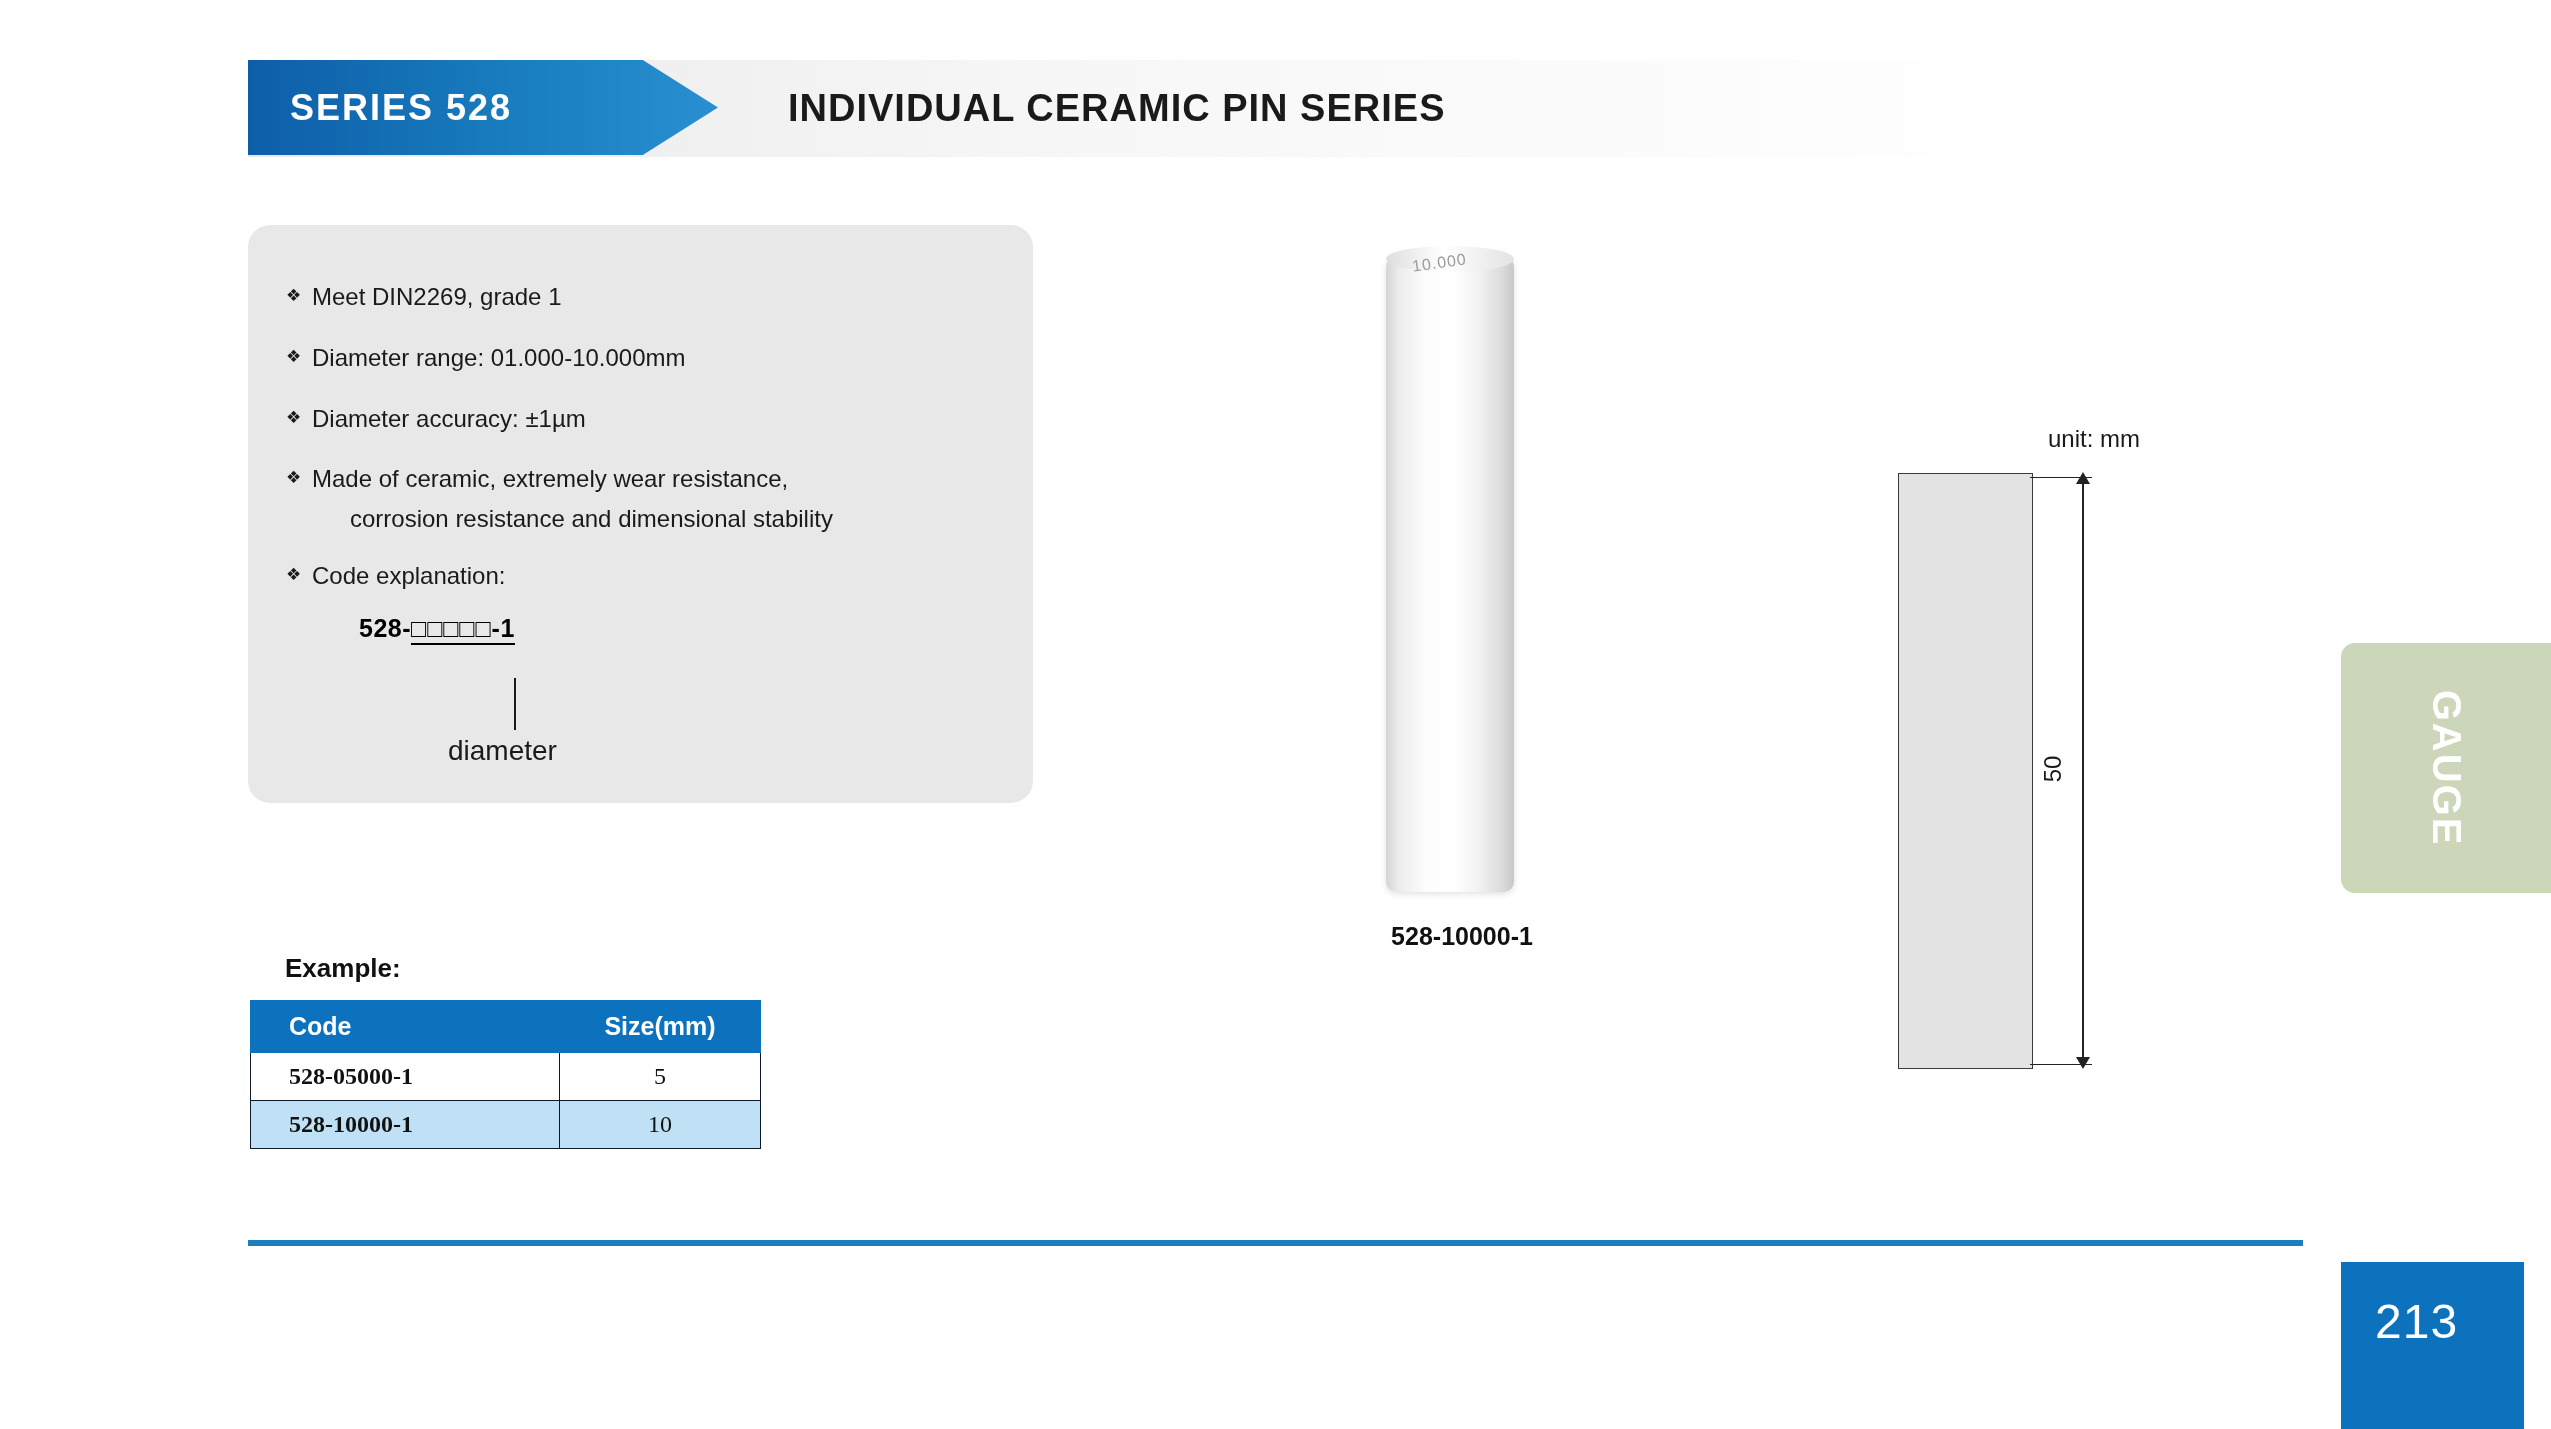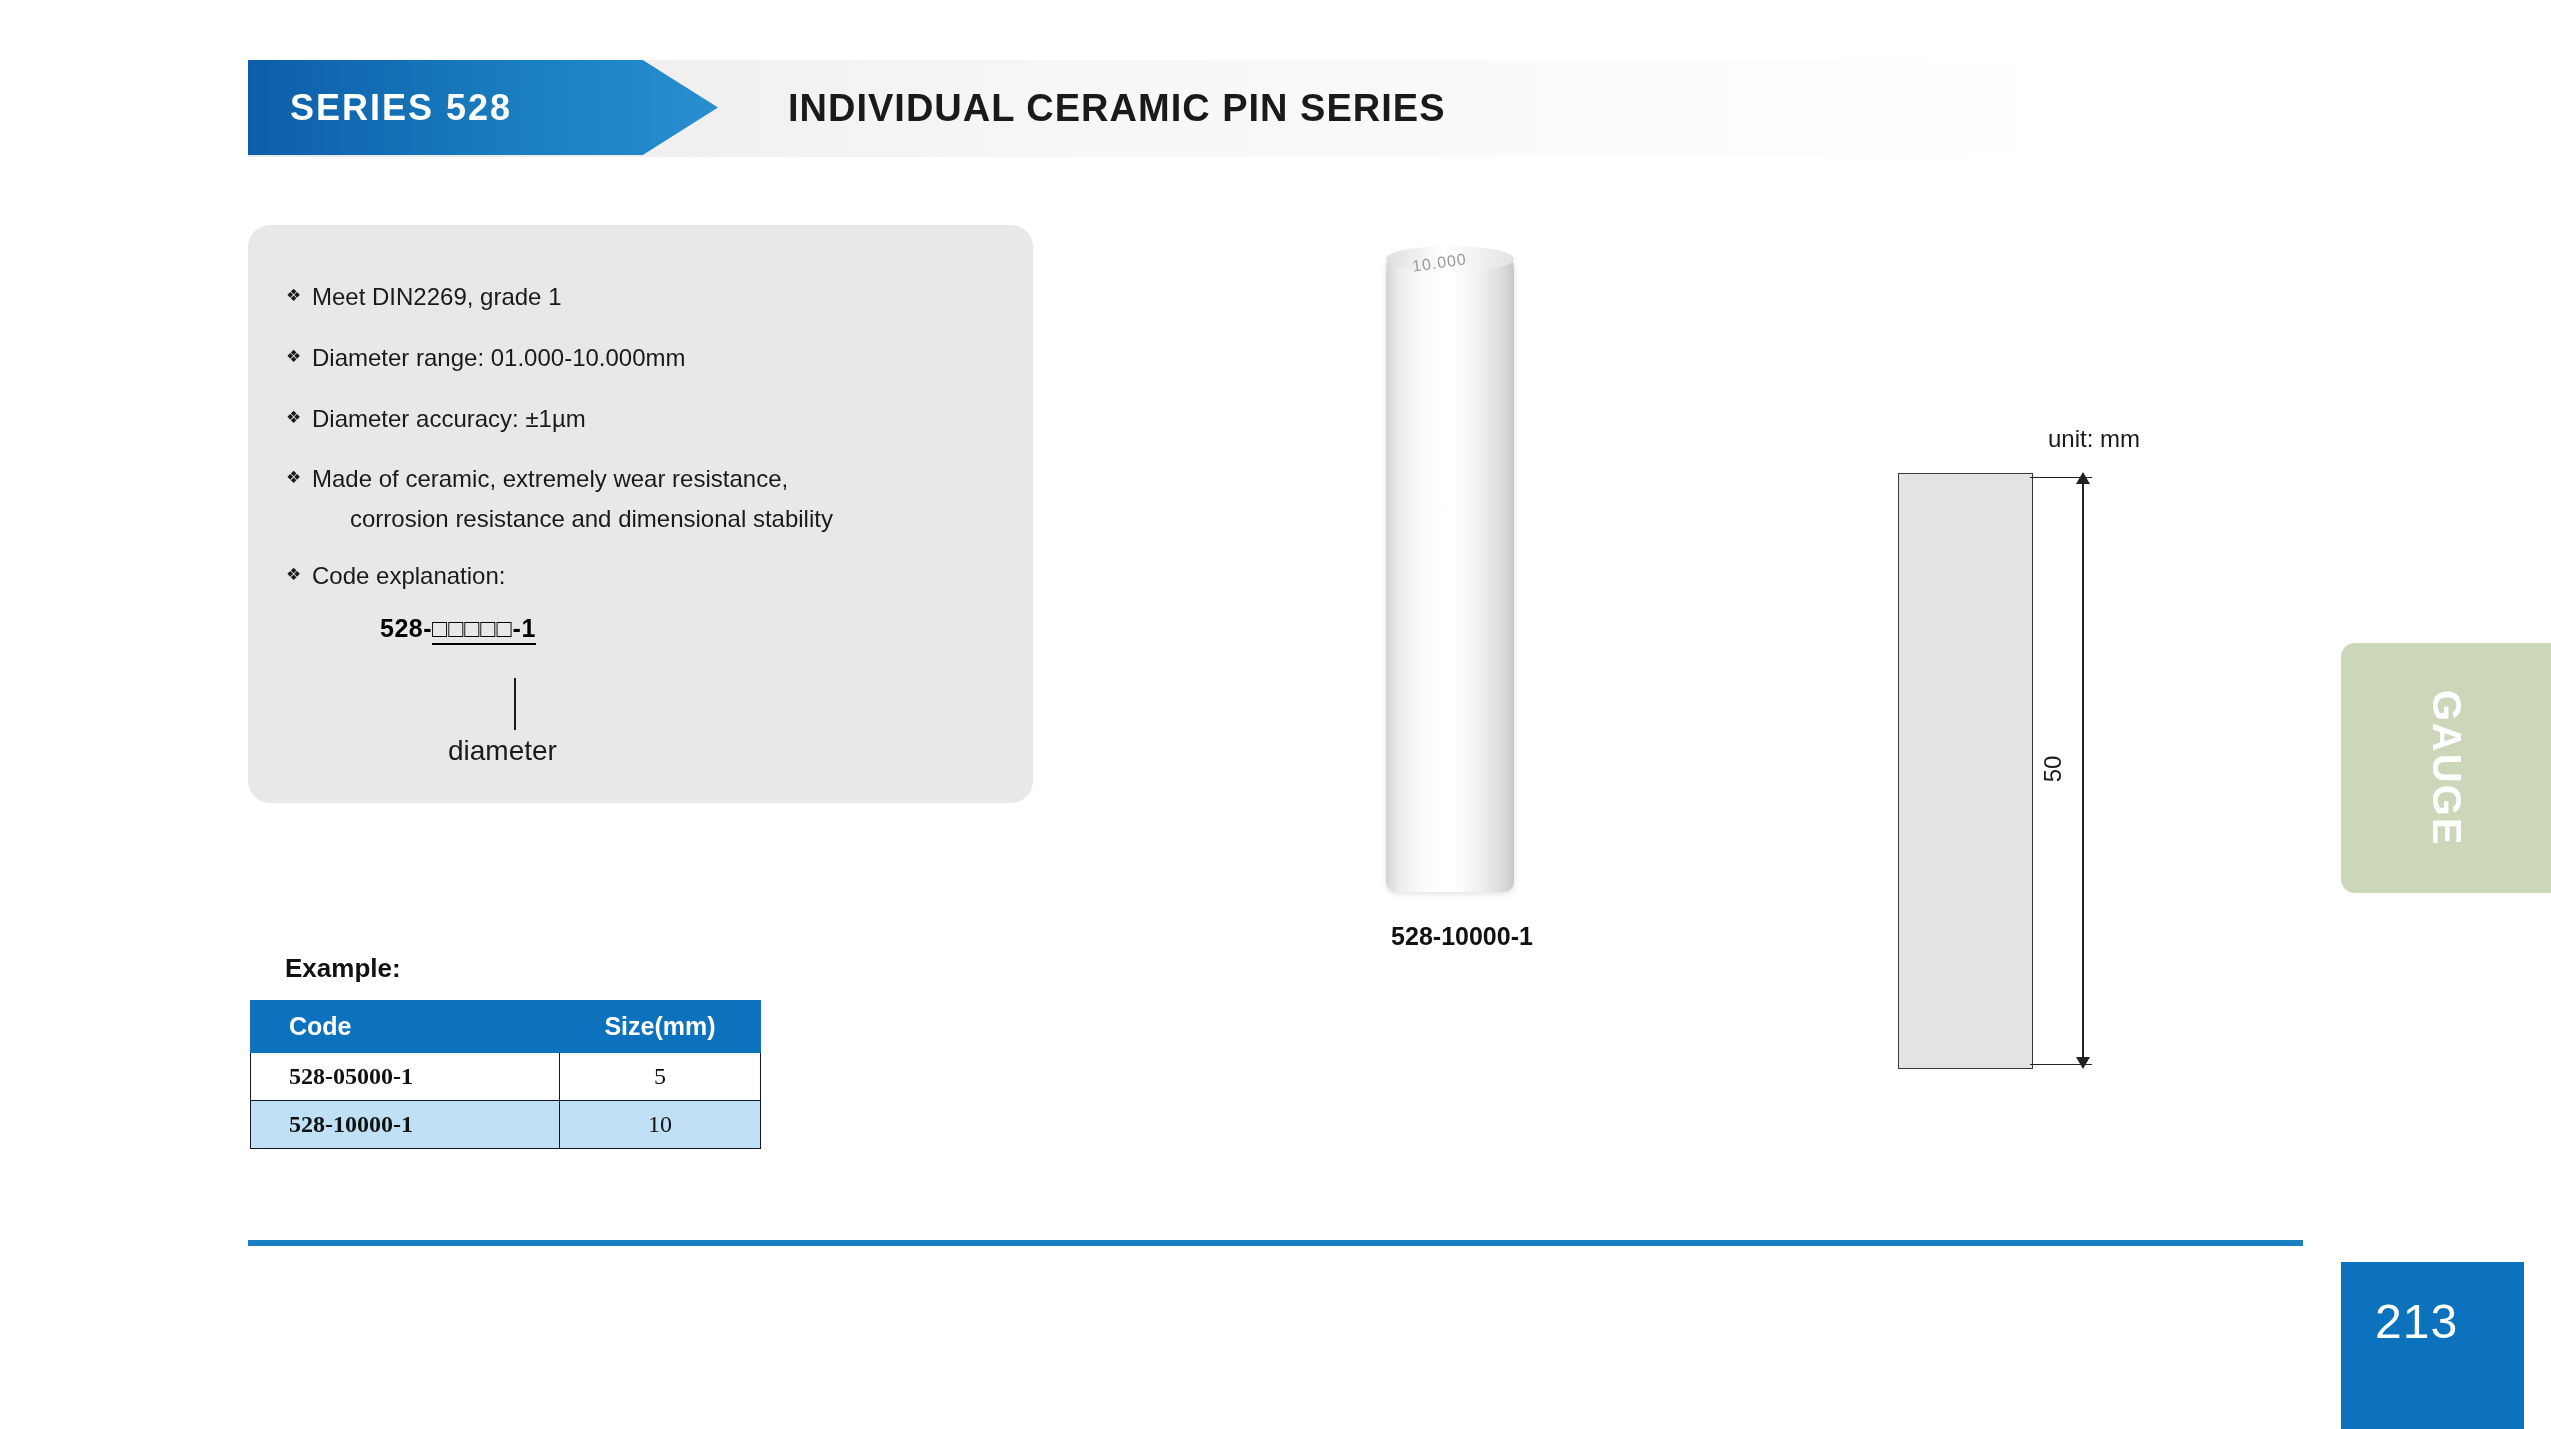--- a/index.html
+++ b/index.html
@@ -89,21 +89,21 @@
     color: #1a1a1a;
     line-height: 1.9;
   }
   .feat-text { flex: 1 1 auto; }
   .feat-cont {
     margin: -18px 0 26px 64px;
     font-size: 24px;
     color: #1a1a1a;
   }
   .code-expl {
-    margin: -6px 0 0 94px;
+    margin: -6px 0 0 73px;
     font-size: 25px;
     font-weight: bold;
     color: #000;
     letter-spacing: 0.5px;
   }
   .code-expl .boxes { letter-spacing: 1px; }
   .code-expl .underlined { border-bottom: 2px solid #000; padding-bottom: 1px; }
   .leader {
     position: absolute;
     left: 514px;

